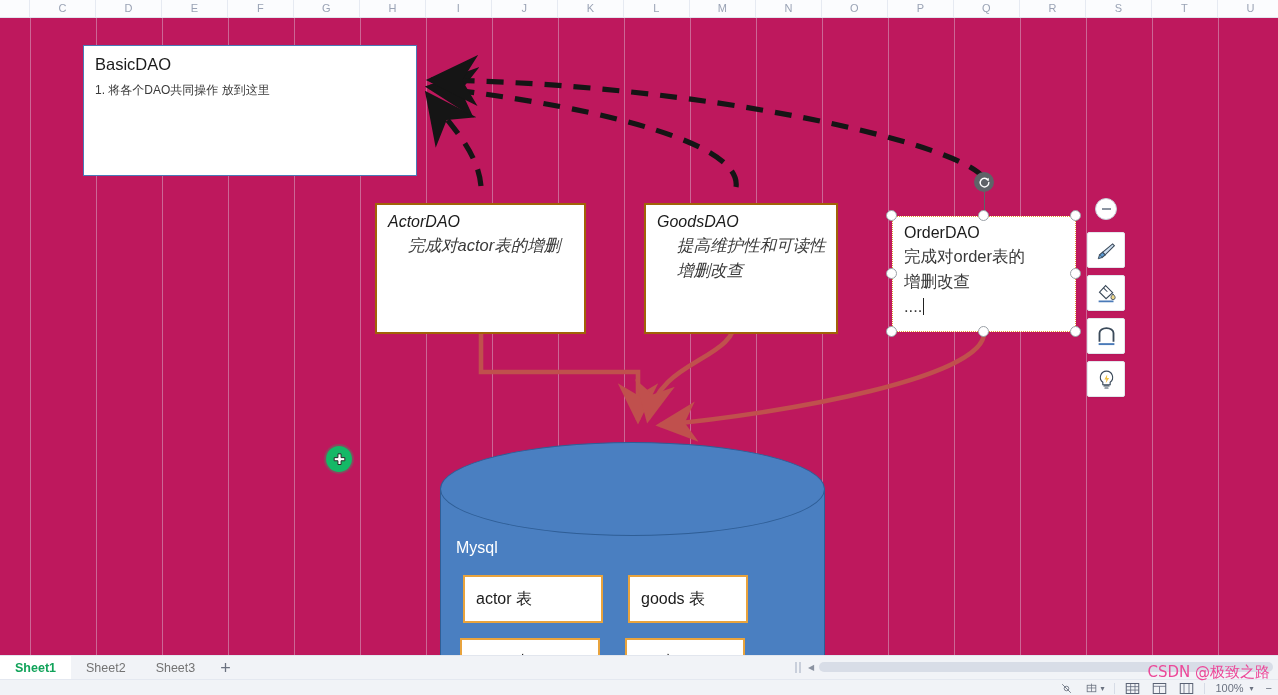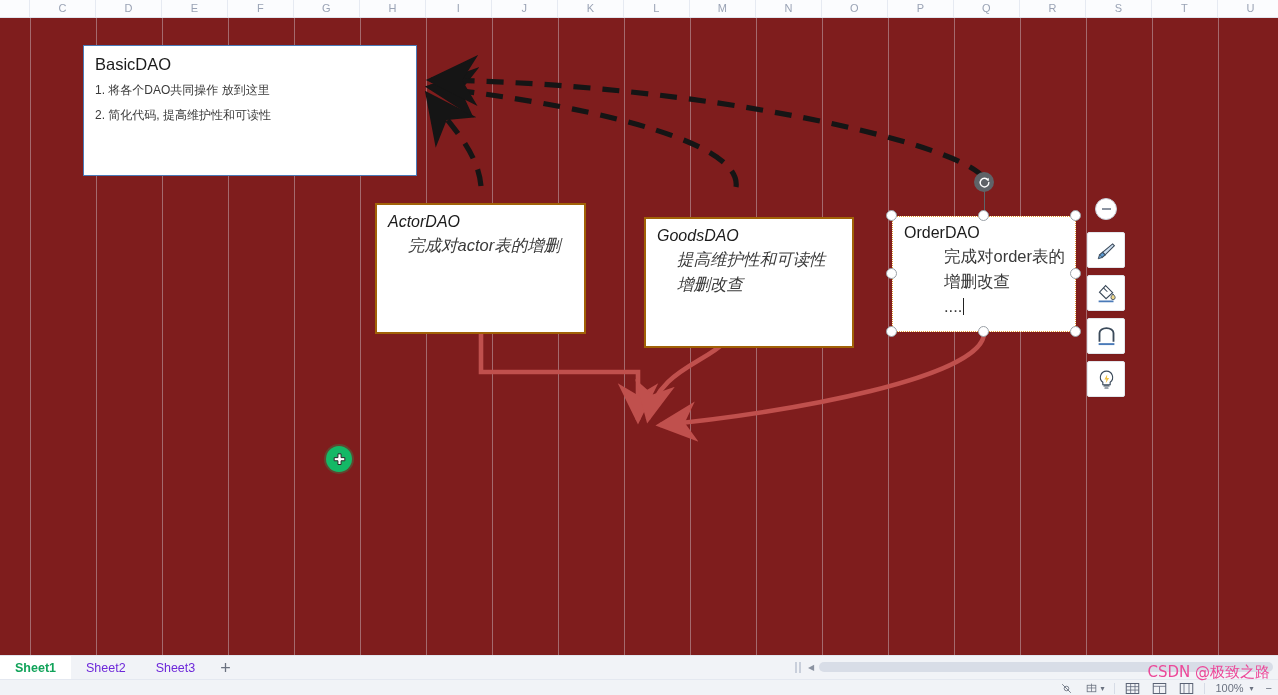--- a/index.html
+++ b/index.html
@@ -18,21 +18,21 @@
   #colheader .colcell{
     flex:0 0 66px;height:17px;line-height:17px;text-align:center;
     font-size:11px;color:#9aa3b5;border-right:1px solid #e6eaf2;
     box-sizing:border-box;letter-spacing:.3px;
   }
   #colheader .colcell.first{flex:0 0 30px;}
 
   
   #grid{
     position:absolute;left:0;top:17px;width:1278px;height:638px;
-    background:#7f1d1d;overflow:hidden;
+    background:#be185d;overflow:hidden;
   }
   #gridlines{
     position:absolute;left:0;top:0;width:1278px;height:638px;
     background-image:
       linear-gradient(to right, rgba(228,233,242,.75) 1px, transparent 1px);
     background-size:66px 100%;
     background-position:30px 0;
     opacity:.5;
   }
 
@@ -49,28 +49,28 @@
     border:1.5px solid #4a7ab8;padding:9px 0 0 11px;
   }
   #basicdao .ttl{font-size:16.5px;margin-bottom:4px;}
   #basicdao .ln{font-size:12px;line-height:25px;white-space:nowrap;}
 
   .daobox{border:2px solid #a16207;padding:8px 0 0 11px;font-style:italic;}
   .daobox .ttl{font-size:16px;margin-bottom:2px;}
   .daobox .ln{font-size:16.5px;line-height:25px;white-space:nowrap;margin-left:20px;}
 
   #actordao{left:375px;top:186px;width:211px;height:131px;}
-  #goodsdao{left:644px;top:200px;width:210px;height:131px;}
+  #goodsdao{left:644px;top:186px;width:194px;height:131px;}
 
   #orderdao{
     left:892px;top:199px;width:184px;height:116px;
     border:1px dotted #e39a36;background:#fff;padding:7px 0 0 11px;
   }
   #orderdao .ttl{font-size:16px;margin-bottom:2px;}
-  #orderdao .ln{font-size:16.5px;line-height:25px;white-space:nowrap;margin-left:40px;}
+  #orderdao .ln{font-size:16.5px;line-height:25px;white-space:nowrap;}
   .caret{
     display:inline-block;width:1px;height:17px;background:#222;
     vertical-align:-3px;margin-left:1px;
     animation:blink 1.05s step-end infinite;
   }
   @keyframes blink{50%{opacity:0;}}
 
   
   .handle{
     position:absolute;width:11px;height:11px;border-radius:50%;
@@ -126,21 +126,21 @@
     box-shadow:0 1px 2px rgba(0,0,0,.06);
   }
 
   
   #sheetbar{
     position:absolute;left:0;top:655px;width:1278px;height:24px;
     background:#f1f3f7;border-top:1px solid #e2e6ee;display:flex;align-items:center;
     z-index:20;
   }
   .sheettab{
-    height:24px;line-height:24px;padding:0 15px;font-size:12.5px;color:#6d28d9;
+    height:24px;line-height:24px;padding:0 15px;font-size:12.5px;color:#737373;
     cursor:pointer;
   }
   .sheettab.active{background:#ffffff;color:#11a35a;font-weight:bold;}
   #addsheet{
     font-size:18px;color:#6b7policy;color:#6b7280;padding:0 10px;line-height:24px;cursor:pointer;
   }
   #hsb{
     position:absolute;left:795px;top:660px;width:478px;height:14px;
     display:flex;align-items:center;z-index:21;
   }
@@ -213,21 +213,20 @@
     <path d="M481,300 L481,355 L638,355 L638,403" stroke="#c0504d" stroke-width="4.6" fill="none" stroke-linecap="butt" stroke-linejoin="miter" marker-end="url(#redArrow)"></path>
 
     <path d="M736,300 C736,345 660,340 648,402" stroke="#c0504d" stroke-width="4.6" fill="none" marker-end="url(#redArrow)"></path>
 
     <path d="M984,316 C984,360 790,396 660,408" stroke="#c0504d" stroke-width="4.6" fill="none" marker-end="url(#redArrow)"></path>
   </svg>
 
   <div class="shape" id="basicdao">
     <div class="ttl">BasicDAO</div>
     <div class="ln">1. 将各个DAO共同操作 放到这里</div>
-    <div class="ln">2. 简化代码, 提高维护性和可读性</div>
   </div>
 
   <div class="shape daobox" id="actordao">
     <div class="ttl">ActorDAO</div>
     <div class="ln">完成对actor表的增删</div>
   </div>
 
   <div class="shape daobox" id="goodsdao">
     <div class="ttl">GoodsDAO</div>
     <div class="ln">提高维护性和可读性</div>
@@ -250,20 +249,29 @@
   <div class="handle" style="left:978px;top:309px;"></div>
   <div class="handle" style="left:1070px;top:309px;"></div>
   <div class="rotstem" style="left:983.5px;top:172px;height:22px;"></div>
   <div class="rot" style="left:974px;top:155px;">
     <svg width="13" height="13" viewBox="0 0 24 24">
       <path d="M18.6 7.6A8 8 0 1 0 20 12" stroke="#fff" stroke-width="2.6" fill="none" stroke-linecap="round"></path>
       <path d="M19.6 3.2 L20 8.4 L14.9 7.6 Z" fill="#fff"></path>
     </svg>
   </div>
 
+  <div id="cyl">
+    <div id="cylbody"></div>
+    <div id="cyltop"></div>
+    <div id="mysqllbl">Mysql</div>
+    <div class="tbl" style="left:23px;top:133px;width:140px;height:48px;">actor 表</div>
+    <div class="tbl" style="left:188px;top:133px;width:120px;height:48px;">goods 表</div>
+    <div class="tbl" style="left:20px;top:196px;width:140px;height:48px;">order 表</div>
+    <div class="tbl" style="left:185px;top:196px;width:120px;height:48px;">.... 表</div>
+  </div>
 
   <div id="clickdot">
     <svg width="15" height="15" viewBox="0 0 24 24">
       <path d="M9.5 3h5v6h6v5h-6v6h-5v-6h-6V9h6z" fill="#ffffff" stroke="#2b2b2b" stroke-width="1.6" stroke-linejoin="round"></path>
     </svg>
   </div>
 </div>
 
 <div id="fbar">
   <div class="collapse">

